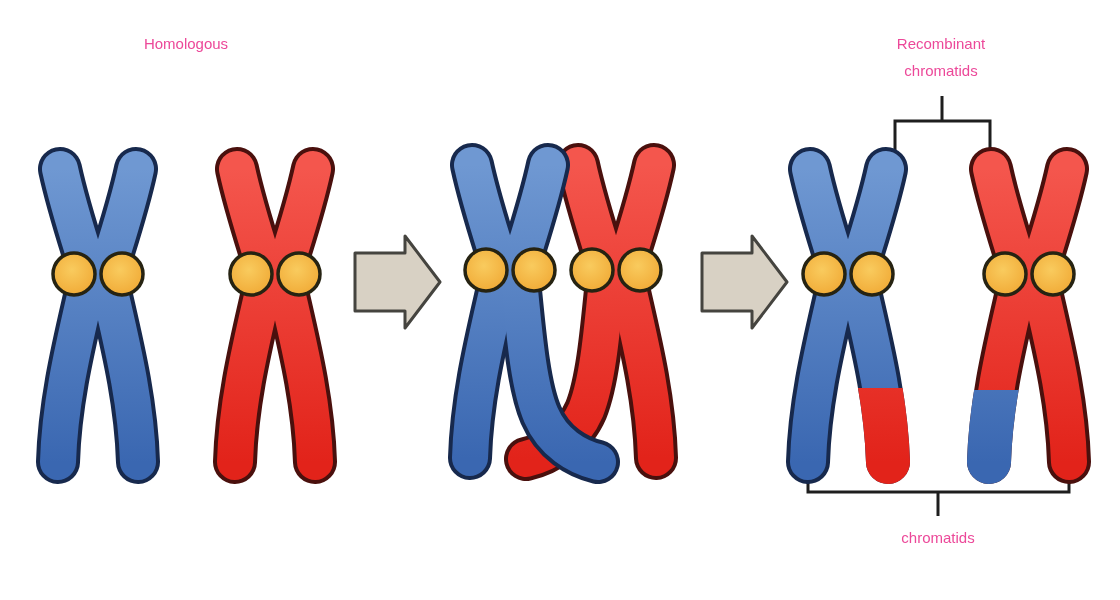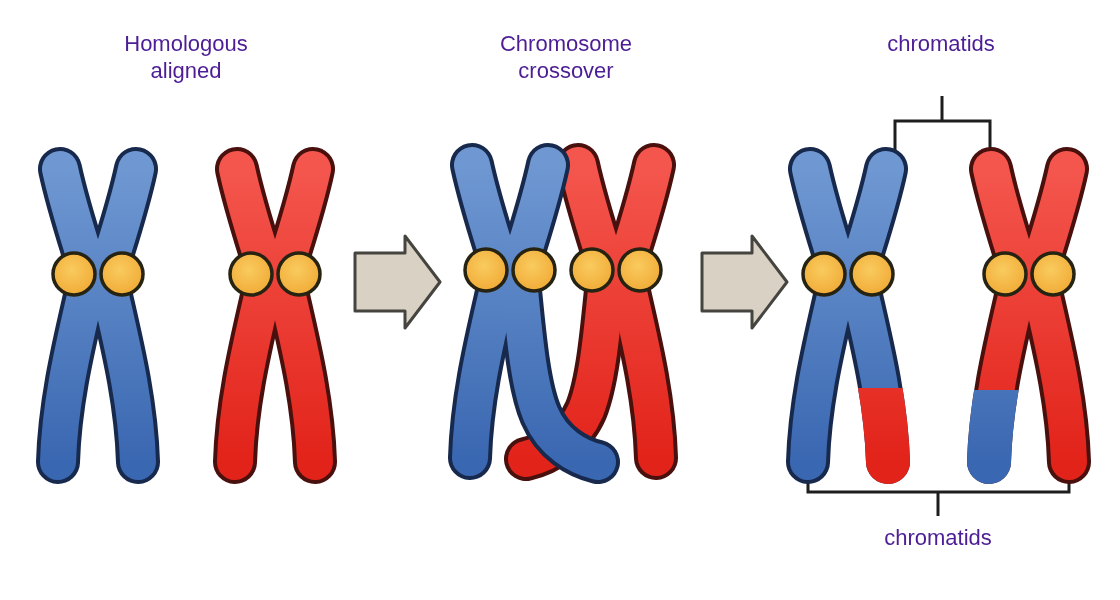--- a/index.html
+++ b/index.html
@@ -9,23 +9,23 @@
     width:1120px;height:600px;
     background:#ffffff;
     overflow:hidden;
     font-family:"Liberation Sans", sans-serif;
   }
   .canvas svg{position:absolute;left:0;top:0;}
   .label{
     position:absolute;
     transform:translateX(-50%);
     text-align:center;
-    font-size:22px;
+    font-size:15px;
     line-height:27px;
-    color:#4c1d95;
+    color:#ec4899;
     white-space:nowrap;
   }
   .outline path{fill:none;stroke-width:44;stroke-linecap:round;}
   .body path{fill:none;stroke-width:36;stroke-linecap:round;}
   .tip{fill:none;stroke-width:44;stroke-linecap:round;}
   .cen circle{fill:url(#gC);stroke-width:3.5;}
   .bracket path{fill:none;stroke-width:3;stroke-linejoin:miter;}
   .arrow path{stroke-width:3;stroke-linejoin:round;}
 </style>
 </head>
@@ -156,29 +156,25 @@
       <path class="tip" stroke="url(#gB)" clip-path="url(#clipTipLeft)" d="M42,25 C50,62 62,98 72,130 C60,185 42,250 40,318"></path>
       <g class="cen" stroke="#262312">
         <circle cx="56" cy="130" r="21"></circle>
           <circle cx="104" cy="130" r="21"></circle>
       </g>
     </g>
   </svg>
 
   <div class="label" style="left:186px;top:30px">
     <div>Homologous</div>
-    <div>aligned</div>
   </div>
 
-  <div class="label" style="left:566px;top:30px">
-    <div>Chromosome</div>
-    <div>crossover</div>
-  </div>
 
   <div class="label" style="left:941px;top:30px">
+    <div>Recombinant</div>
     <div>chromatids</div>
   </div>
 
   <div class="label" style="left:938px;top:524px">
     <div>chromatids</div>
   </div>
 
 </div>
 
 </body></html>

